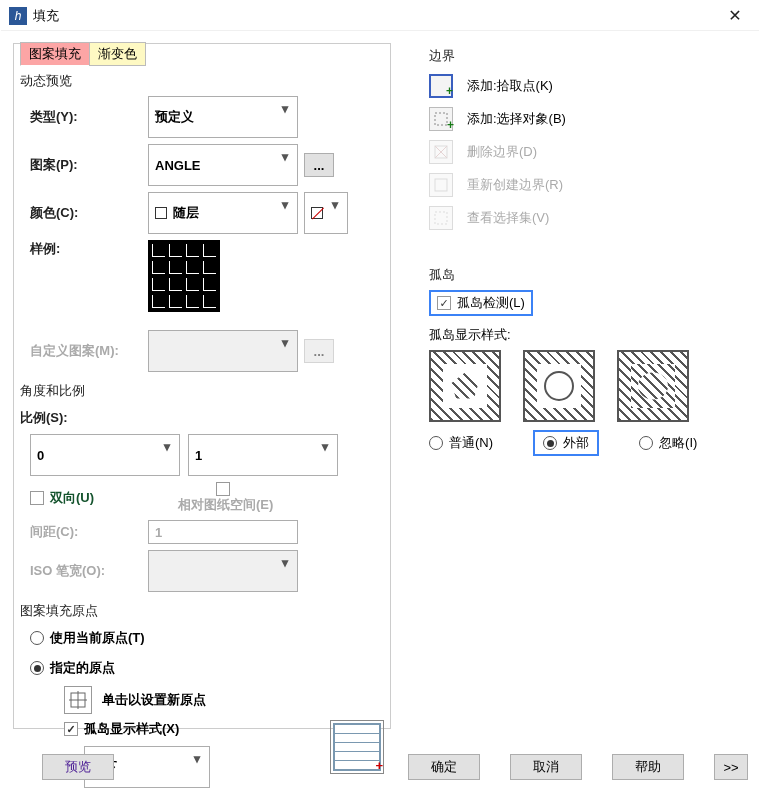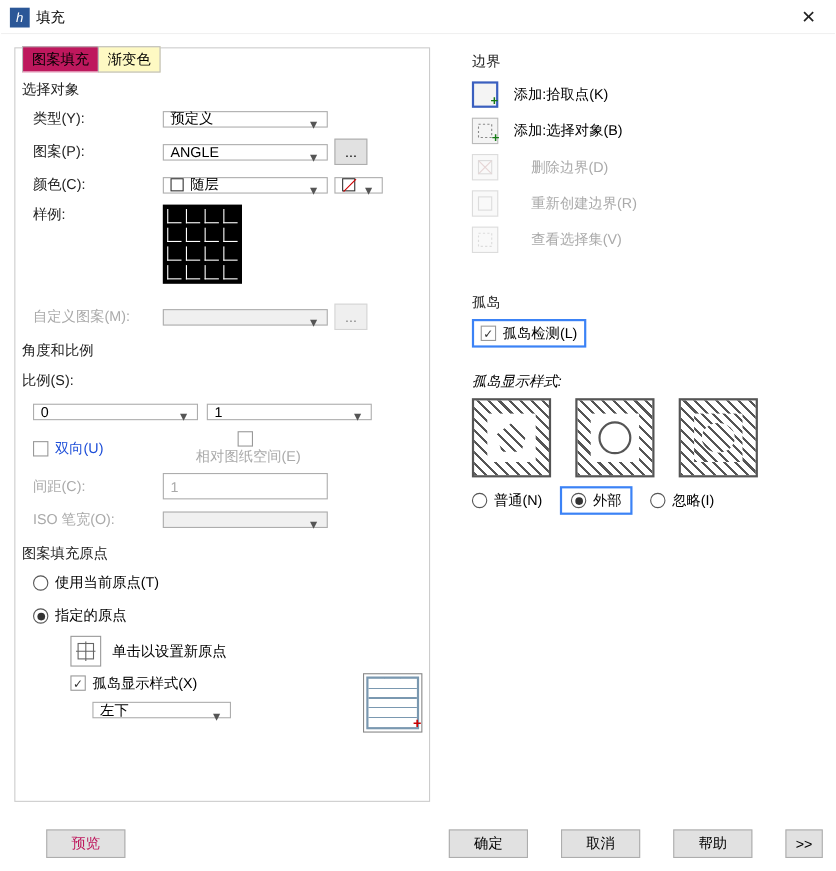--- a/index.html
+++ b/index.html
@@ -6,61 +6,61 @@
   body { margin: 0; background: #fff; width: 760px; height: 792px; border: 1px solid #fff; }
   .titlebar { height: 30px; display: flex; align-items: center; padding: 0 8px; border-bottom: 1px solid #f0f0f0; }
   .titlebar .icon { width: 18px; height: 18px; background: #2b5797; color: #fff; display:flex; align-items:center; justify-content:center; font-style:italic; font-size:12px; margin-right:6px; }
   .titlebar .title { flex:1; }
   .titlebar .close { width: 32px; height: 28px; display:flex; align-items:center; justify-content:center; color:#222; cursor:pointer; font-size:16px; }
   .content { padding: 12px; display:flex; height: 710px; position:relative; }
   .leftcol { width: 378px; border: 1px solid #ccc; padding: 4px 6px 10px 6px; position:relative; }
   .rightcol { flex:1; padding-left: 38px; padding-top: 4px; position:relative; }
   .tabs { position: absolute; top: -2px; left: 6px; display:flex; background:#fff; }
   .tab { border:1px solid #bbb; padding: 2px 8px; background:#fff; margin-right:-1px; cursor:pointer; }
-  .tab.active { background:#be185d; border-bottom:1px solid #fff; }
+  .tab.active { background:#fca5a5; border-bottom:1px solid #fff; }
   .tab.inactive { background:#fef9c3; }
   .group-label { color:#222; margin: 10px 0 6px 0; }
-  .row { display:flex; align-items:center; margin: 6px 0; min-height:24px; }
+  .row { display:flex; align-items:center; margin: 6px 0; min-height:24px;font-weight:bold; }
   .row .lbl { width: 128px; padding-left: 10px; color:#222; }
   .row .lbl.disabled { color:#aaa; }
-  .sel { height:15px; border:1px solid #adadad; background:#fff; padding: 0 22px 0 6px; display:flex; align-items:center; position:relative; }
+  .sel { height:42px; border:1px solid #adadad; background:#fff; padding: 0 22px 0 6px; display:flex; align-items:center; position:relative; }
   .sel.disabled { background:#f0f0f0; color:#aaa; }
   .sel .caret { position:absolute; right:4px; top:3px; width:16px; height:16px; display:flex; align-items:center; justify-content:center; color:#555; }
   .sel-md { width: 150px; }
   .btn-dots { width:30px; height:24px; border:1px solid #adadad; background:#e1e1e1; text-align:center; margin-left:6px; cursor:pointer; display:flex; align-items:center; justify-content:center; }
   .color-swatch { width:12px; height:12px; border:1px solid #333; margin-right:6px; display:inline-block; background:#fff; }
   .swatch-preview { width:72px; height:72px; background:#000; display:grid; grid-template-columns:repeat(4,1fr); grid-template-rows:repeat(4,1fr); padding:4px; gap:4px; }
   .swatch-preview .cell { border-left:1px solid #fff; border-bottom:1px solid #fff; }
   .cb { width:14px; height:14px; border:1px solid #999; margin-right:6px; display:inline-flex; align-items:center; justify-content:center; font-size:11px; color:#333; background:#fff; }
   .cb.checked::after { content:"✓"; }
   .radio { width:14px; height:14px; border:1px solid #555; border-radius:50%; margin-right:6px; display:inline-flex; align-items:center; justify-content:center; }
   .radio.checked::after { content:""; width:7px; height:7px; background:#333; border-radius:50%; }
   .origin-icon { width:28px; height:28px; border:1px solid #999; display:flex; align-items:center; justify-content:center; margin-right:10px; }
   .brick-icon { width:48px; height:48px; border:2px solid #7a98b0; background: repeating-linear-gradient(#fff,#fff 8px,#7a98b0 8px,#7a98b0 9px), repeating-linear-gradient(90deg,#fff,#fff 14px,#7a98b0 14px,#7a98b0 15px); position:relative; }
   .brick-icon::after { content:"+"; position:absolute; bottom:-4px; right:-4px; color:#c00; font-weight:bold; }
   .brick-wrap { border:1px solid #888; padding:2px; }
   .bnd-btn { display:flex; align-items:center; margin: 9px 0; cursor:pointer; }
   .bnd-btn .ic { width:24px; height:24px; border:1px solid #bbb; background:#f4f4f4; margin-right:14px; display:flex; align-items:center; justify-content:center; position:relative; }
   .ic1 { background: repeating-linear-gradient(135deg,#3a5fbf 0,#3a5fbf 2px,#f4f4f4 2px,#f4f4f4 5px); border:2px solid #3a5fbf !important; }
   .plus { position:absolute; right:-2px; bottom:-2px; color:#167a16; font-weight:bold; font-size:12px; }
-  .bnd-btn.disabled { color:#aaa; cursor:default;gap:16px; }
+  .bnd-btn.disabled { color:#aaa; cursor:default; }
   .bnd-btn.disabled .ic { opacity:.5; }
   .highlight { border:2px solid #3b82f6; padding:2px 6px; display:inline-flex; align-items:center; }
-  .radios-row { display:flex; gap:16px; margin-top:8px; }
+  .radios-row { display:flex; gap:40px; margin-top:8px; }
   .radio-item { display:flex; align-items:center; cursor:pointer; }
   .island-imgs { display:flex; gap:22px; margin-top:6px; }
   .island { width:72px; height:72px; border:2px solid #555; position:relative; background: repeating-linear-gradient(45deg,#555 0,#555 2px,#fff 2px,#fff 7px); display:flex; align-items:center; justify-content:center; }
   .island .inner { width:44px; height:44px; background:#fff; display:flex; align-items:center; justify-content:center; }
   .island .shape { width:30px; height:30px; border:2px solid #555; }
   .island.i1 .shape { clip-path: polygon(50% 5%, 95% 40%, 80% 92%, 20% 92%, 5% 40%); background: repeating-linear-gradient(45deg,#555 0,#555 2px,#fff 2px,#fff 7px); border:none; }
   .island.i2 .shape { border-radius:50%; }
   .island.i3 .shape { clip-path: ellipse(50% 45%); border:none; background: repeating-linear-gradient(45deg,#555 0,#555 2px,#fff 2px,#fff 7px); }
   .btnbar { position:absolute; bottom:12px; left:12px; right:12px; display:flex; align-items:center; }
   .btn { width:72px; height:26px; border:1px solid #adadad; background:#e1e1e1; cursor:pointer; display:flex; align-items:center; justify-content:center; margin-left:30px; }
-  .btn.disabled { color:#be185d; cursor:default; }
+  .btn.disabled { color:#4c1d95; cursor:default; }
   .arrow-btn { width:34px; height:26px; margin-left:30px; }
   .input-ro { height:24px; border:1px solid #adadad; background:#fff; padding:0 6px; display:flex; align-items:center; color:#aaa; }
 </style>
 </head>
 <body>
 
 <div class="titlebar">
   <span class="icon">h</span>
   <span class="title">填充</span>
   <span class="close">✕</span>
@@ -68,21 +68,21 @@
 
 <div class="content">
 
   <div class="leftcol">
     <div class="tabs">
       <div class="tab active">图案填充</div>
       <div class="tab inactive">渐变色</div>
     </div>
 
     <div style="height:14px"></div>
-    <div class="group-label">选择对象</div>
+    <div class="group-label">动态预览</div>
 
     <div class="row">
       <span class="lbl">类型(Y):</span>
       <div class="sel sel-md">
         <span>预定义</span>
         <span class="caret">▾</span>
       </div>
     </div>
 
     <div class="row">
@@ -155,21 +155,21 @@
         <div class="sel" style="width:150px;">
           <span>1</span>
           <span class="caret">▾</span>
         </div>
       </div>
     </div>
 
     <div class="row">
       <div style="padding-left:10px; display:flex; align-items:center; width:158px;">
         <span class="cb"></span>
-        <span style="color:#1d4ed8;text-align:center;">双向(U)</span>
+        <span style="color:#14532d;text-align:center;">双向(U)</span>
       </div>
       <div style="display:flex; align-items:center;flex-direction:column;">
         <span class="cb"></span>
         <span style="color:#aaa;">相对图纸空间(E)</span>
       </div>
     </div>
 
     <div class="row">
       <span class="lbl disabled">间距(C):</span>
       <div class="input-ro" style="width:150px;">
@@ -271,21 +271,21 @@
       <span>查看选择集(V)</span>
     </div>
 
     <div class="group-label" style="margin-top:36px;">孤岛</div>
 
     <div class="highlight">
       <span class="cb checked"></span>
       <span>孤岛检测(L)</span>
     </div>
 
-    <div style="margin-top:22px;font-style:italic;">孤岛显示样式:</div>
+    <div style="margin-top:10px;">孤岛显示样式:</div>
 
     <div class="island-imgs">
       <div class="island i1">
           <div class="inner">
             <div class="shape"></div>
           </div>
         </div>
       <div class="island i2">
           <div class="inner">
             <div class="shape"></div>

